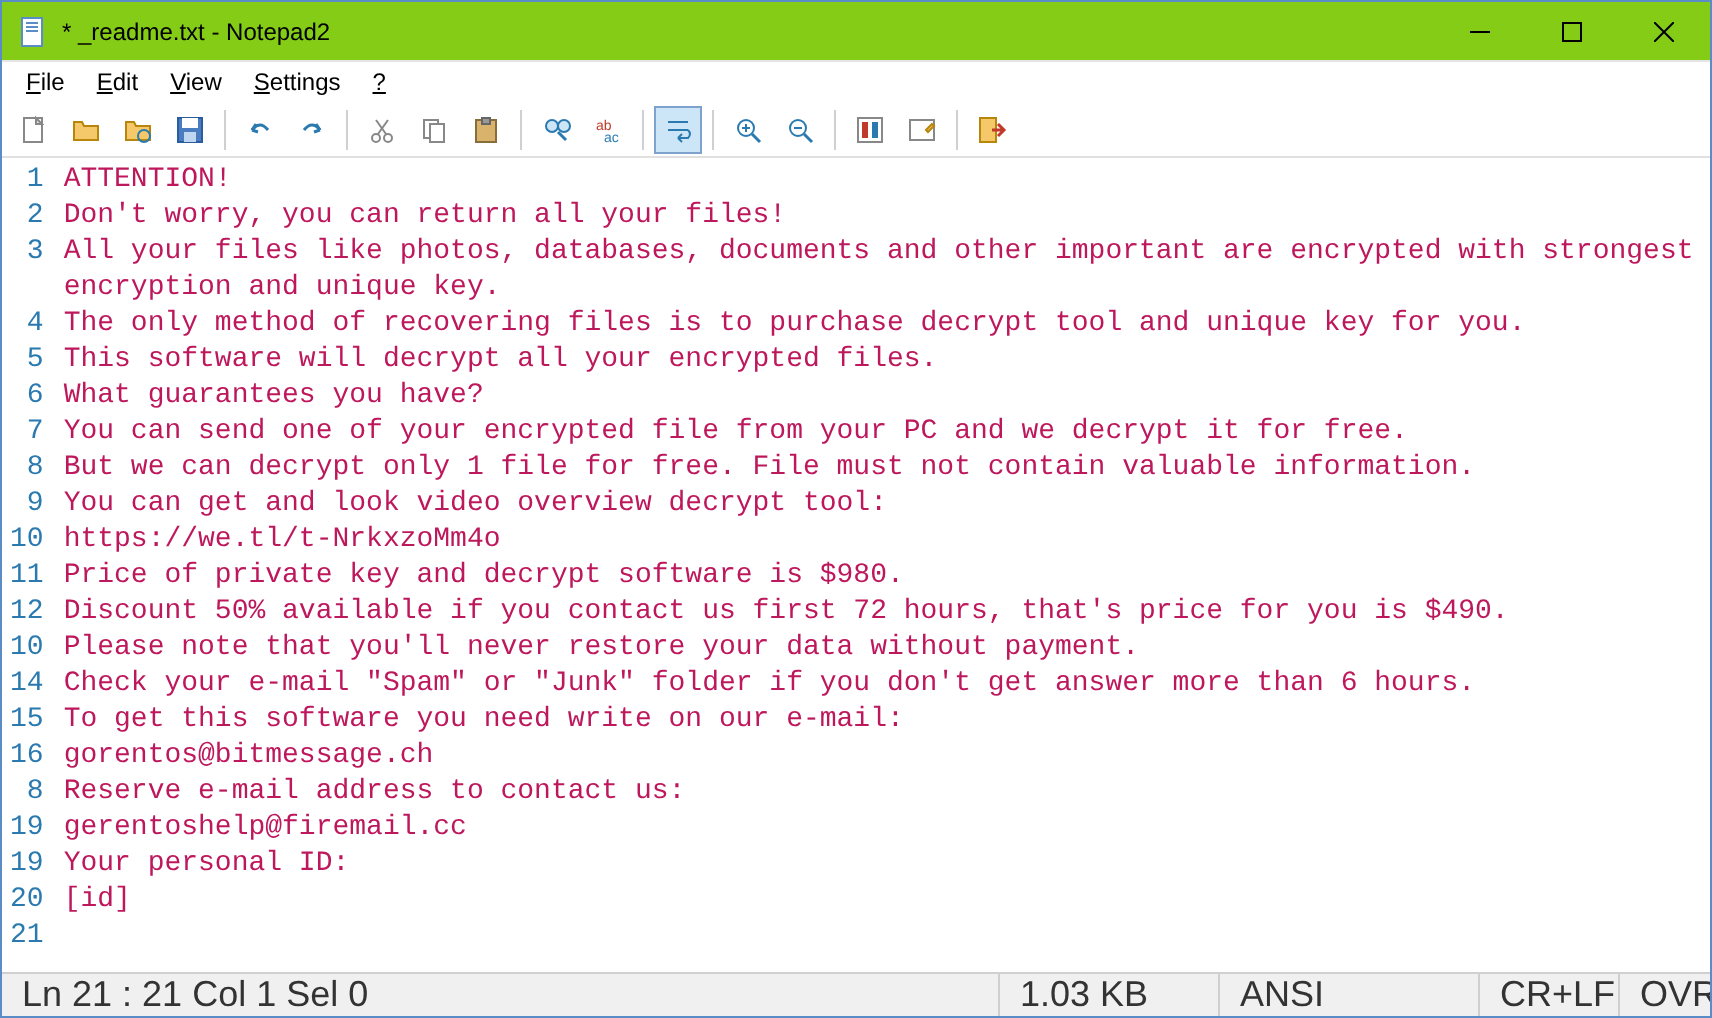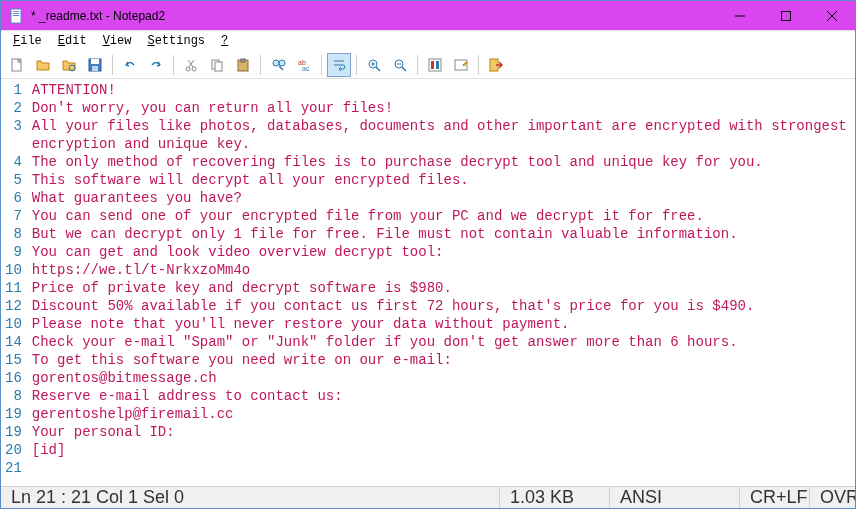--- a/index.html
+++ b/index.html
@@ -1,23 +1,23 @@
 <!DOCTYPE html>
 <html><head>
 <meta charset="utf-8">
 <style>
   * { box-sizing: border-box; }
   body { margin:0; font-family: "Segoe UI", Tahoma, sans-serif; font-size:12px; background:#fff; color:#000; width:856px; height:509px; display:flex; flex-direction:column; border:1px solid #5a8cc7; }
-  .titlebar { height:30px; display:flex; align-items:center; background:#d946ef; border-bottom:1px solid #e5e5e5; }
+  .titlebar { height:30px; display:flex; align-items:center; background:#84cc16; border-bottom:1px solid #e5e5e5; }
   .titlebar .appicon { width:16px; height:16px; margin:0 6px 0 8px; }
   .titlebar .title { flex:1; font-size:12px; color:#000; }
   .titlebar .winbtns { display:flex; }
   .winbtn { width:46px; height:30px; display:flex; align-items:center; justify-content:center; }
   .winbtn svg { width:10px; height:10px; }
-  .menubar { display:flex; align-items:center; height:20px; padding:0 4px;font-family:Liberation Mono, monospace; }
+  .menubar { display:flex; align-items:center; height:20px; padding:0 4px; }
   .menuitem { padding:2px 8px; font-size:12px; }
   .menuitem .ul { text-decoration:underline; }
   .toolbar { display:flex; align-items:center; height:28px; padding:2px 4px; gap:2px; border-bottom:1px solid #e0e0e0; }
   .tbtn { width:24px; height:24px; display:flex; align-items:center; justify-content:center; border:1px solid transparent; }
   .tbtn.toggled { border:1px solid #7da2ce; background:#cde6f7; }
   .tsep { width:1px; height:20px; background:#d0d0d0; margin:0 3px; }
   .editor { flex:1; display:flex; font-family: Consolas, "Courier New", monospace; font-size:14px; line-height:18px; overflow:hidden; }
   .gutter { display:flex; flex-direction:column; text-align:right; padding:2px 6px 2px 4px; color:#2a7ab0; user-select:none; }
   .gutter span { height:18px; }
   .textarea { flex:1; padding:2px 4px; white-space:pre; color:#be185d; overflow:hidden; }

